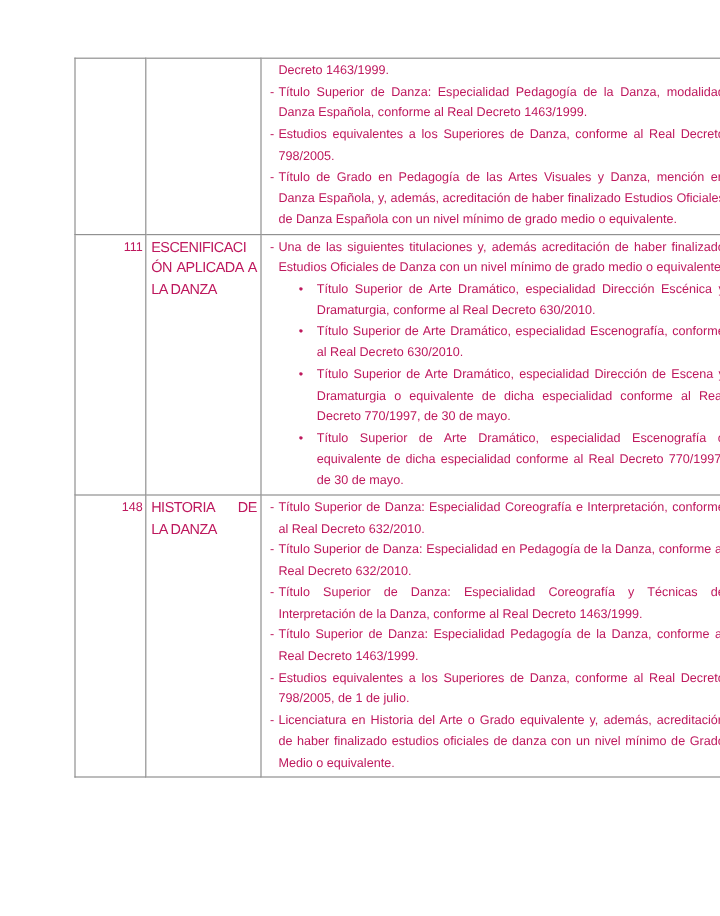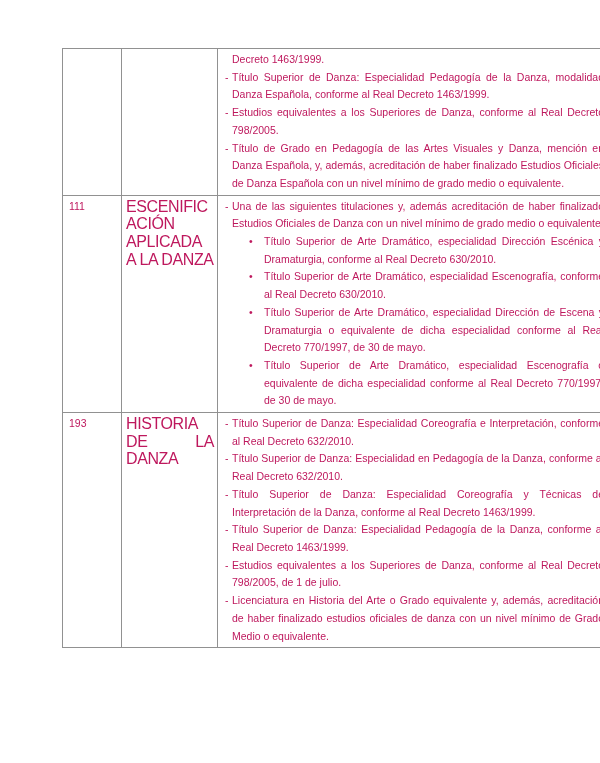--- a/index.html
+++ b/index.html
@@ -26,26 +26,27 @@
   }
   .doc-table td {
     border: 1px solid #919191;
     vertical-align: top;
     font-size: 10.5px;
     line-height: 17.7px;
   }
   td.col-code {
     width: 50px;
     padding: 2px 2px 18px 6px;
+    text-align: right;
   }
   td.col-subject {
     width: 88px;
     padding: 2px 3px 2px 4px;
     text-align: justify;
-    font-size: 16px;
+    font-size: 12px;
     letter-spacing: -0.4px;
     overflow-wrap: break-word;
   }
   td.col-req {
     width: 379px;
     padding: 2px 7px 2px 7px;
   }
   .item {
     margin: 0;
     text-align: justify;
@@ -95,21 +96,21 @@
     <td class="col-subject">ESCENIFICACIÓN APLICADA A LA DANZA</td>
     <td class="col-req">
             <p class="item dash">Una de las siguientes titulaciones y, además acreditación de haber finalizado Estudios Oficiales de Danza con un nivel mínimo de grado medio o equivalente.</p>
             <p class="item bullet">Título Superior de Arte Dramático, especialidad Dirección Escénica y Dramaturgia, conforme al Real Decreto 630/2010.</p>
             <p class="item bullet">Título Superior de Arte Dramático, especialidad Escenografía, conforme al Real Decreto 630/2010.</p>
             <p class="item bullet">Título Superior de Arte Dramático, especialidad Dirección de Escena y Dramaturgia o equivalente de dicha especialidad conforme al Real Decreto 770/1997, de 30 de mayo.</p>
             <p class="item bullet">Título Superior de Arte Dramático, especialidad Escenografía o equivalente de dicha especialidad conforme al Real Decreto 770/1997, de 30 de mayo.</p>
           </td>
   </tr>
         <tr style="height: 226px;">
-    <td class="col-code">193</td>
+    <td class="col-code">148</td>
     <td class="col-subject">HISTORIA DE LA DANZA</td>
     <td class="col-req">
             <p class="item dash">Título Superior de Danza: Especialidad Coreografía e Interpretación, conforme al Real Decreto 632/2010.</p>
             <p class="item dash">Título Superior de Danza: Especialidad en Pedagogía de la Danza, conforme al Real Decreto 632/2010.</p>
             <p class="item dash">Título Superior de Danza: Especialidad Coreografía y Técnicas de Interpretación de la Danza, conforme al Real Decreto 1463/1999.</p>
             <p class="item dash">Título Superior de Danza: Especialidad Pedagogía de la Danza, conforme al Real Decreto 1463/1999.</p>
             <p class="item dash">Estudios equivalentes a los Superiores de Danza, conforme al Real Decreto 798/2005, de 1 de julio.</p>
             <p class="item dash">Licenciatura en Historia del Arte o Grado equivalente y, además, acreditación de haber finalizado estudios oficiales de danza con un nivel mínimo de Grado Medio o equivalente.</p>
           </td>
   </tr>

